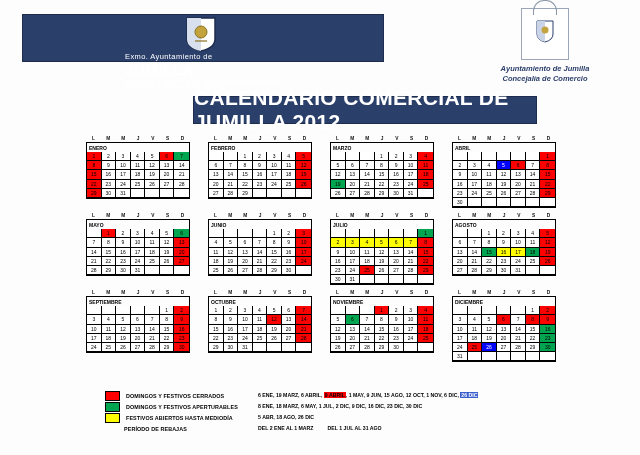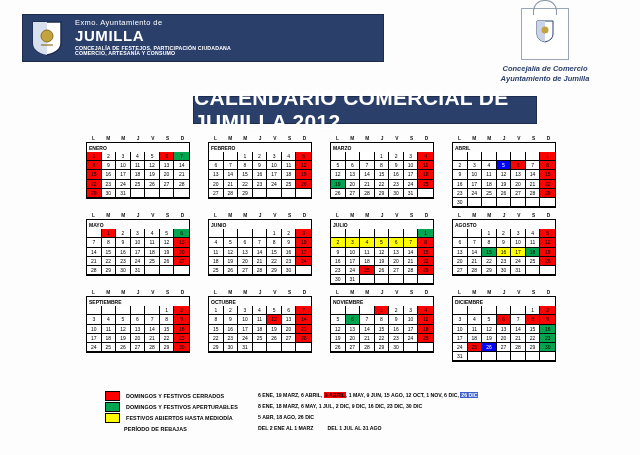--- a/index.html
+++ b/index.html
@@ -13,20 +13,21 @@
   .page{
     position:absolute;inset:0;
     background:#fdfdfd;
   }
   
   .header{
     position:absolute;left:22px;top:14px;width:360px;height:46px;
     background:#2b3f6b;
     display:flex;align-items:center;
     border:1px solid #1d2c4d;
+    flex-direction:column;
   }
   .crest{
     width:40px;height:40px;margin-left:4px;margin-right:8px;
     background:#2b3f6b;
     position:relative;
     display:flex;align-items:center;justify-content:center;
   }
   .crest svg{display:block;}
   .hdr-text{color:#ffffff;line-height:1.05;}
   .hdr-line1{font-size:7.5px;letter-spacing:.4px;}
@@ -139,22 +140,22 @@
       <div class="handle"></div>
       <div class="mini-crest">
         <svg width="20" height="24" viewBox="0 0 20 24">
           <path d="M2 2 H18 V15 Q18 21 10 23 Q2 21 2 15 Z" fill="#ffffff" stroke="#2b3f6b" stroke-width="1"></path>
           <path d="M2 2 H10 V23 Q2 21 2 15 Z" fill="#c9d4e8"></path>
           <circle cx="10" cy="11" r="3.5" fill="#c2a33d"></circle>
         </svg>
       </div>
     </div>
     <div class="bag-caption">
+      <div>Ayuntamiento de Jumilla</div>
       <div>Concejalía de Comercio</div>
-      <div>Ayuntamiento de Jumilla</div>
     </div>
   </div>
 
   <div class="titlebar">
     <span>CALENDARIO COMERCIAL DE JUMILLA 2012</span>
   </div>
 
   <div class="cal-area" id="cal-area">
       <div class="cal-row">
         <div class="cal">

